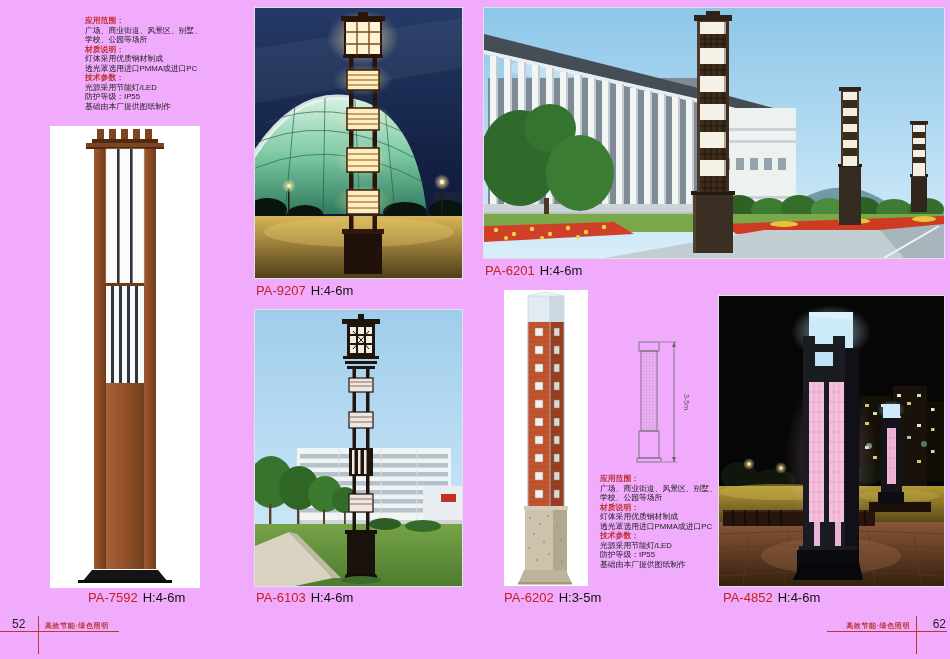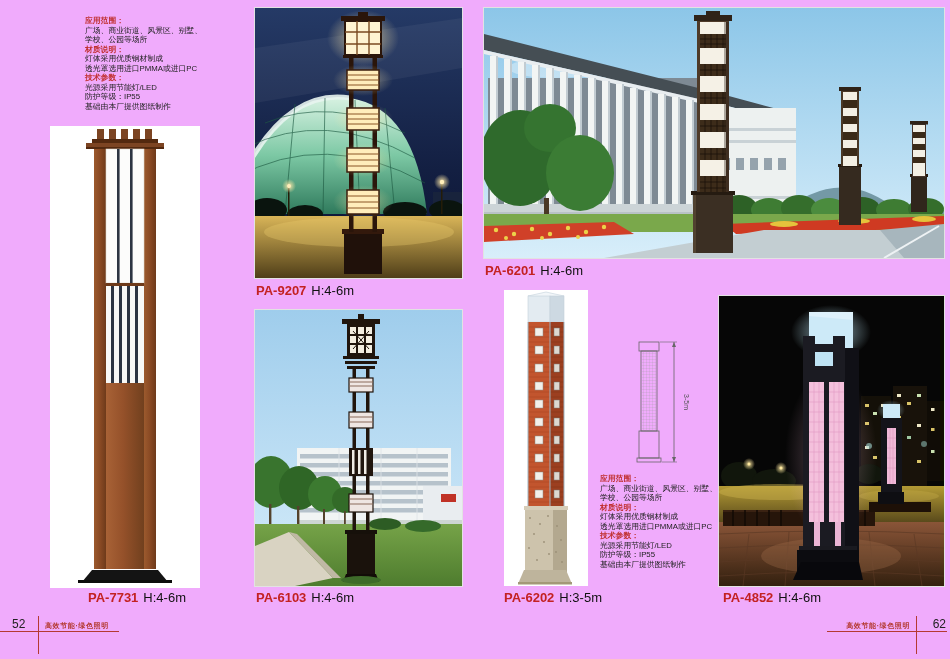--- a/index.html
+++ b/index.html
@@ -5,21 +5,21 @@
   *{margin:0;padding:0;box-sizing:border-box}
   html,body{width:950px;height:659px;background:#ffffff;font-family:"Liberation Sans",sans-serif;overflow:hidden}
   .spread{position:relative;width:950px;height:659px;background:#f0abfc}
   .abs{position:absolute}
   
   .spec{font-size:7.8px;line-height:9.5px;color:#222;width:122px;letter-spacing:0}
   .spec div{white-space:nowrap}
   .spec .sh{color:#c03030;font-weight:bold}
   
   .plabel{position:absolute;font-size:13px;color:#111;white-space:nowrap}
-  .plabel .code{color:#c32222;font-weight:bold;margin-right:5px}
+  .plabel .code{color:#c32222;font-weight:normal;margin-right:5px}
   
   .photo{position:absolute;overflow:hidden;box-shadow:0 0 0 1px #e2e2e2;background:#fff}
   .render{position:absolute;background:#fff}
   
   .pn{position:absolute;font-size:12px;color:#222;top:617px}
   .slog{position:absolute;font-size:7px;font-weight:bold;color:#b43a32;letter-spacing:.6px;top:621px;white-space:nowrap}
   .hline{position:absolute;height:1px;background:#b43a32;top:631px}
   .vline{position:absolute;width:1px;background:#b43a32;top:616px;height:38px}
   svg{display:block}
 </style>
@@ -77,21 +77,21 @@
           <rect x="69" y="160" width="3" height="97"></rect>
         <rect x="77" y="160" width="3" height="97"></rect>
           <rect x="85" y="160" width="3" height="97"></rect>
       </g>
       <rect x="56" y="257" width="38" height="186" fill="url(#g12)"></rect>
       <polygon points="32,456 118,456 108,444 42,444" fill="#141414"></polygon>
       <rect x="28" y="454" width="94" height="3" fill="#0c0c0c"></rect>
     </svg>
   </div>
   <div class="plabel" style="left:88px;top:590px">
-    <span class="code">PA-7731</span><span>H:4-6m</span>
+    <span class="code">PA-7592</span><span>H:4-6m</span>
   </div>
 
   <div class="photo" style="left:255px;top:8px;width:207px;height:270px">
     <svg width="207" height="270" viewBox="0 0 207 270">
       <defs>
         <linearGradient id="sky2" x1="0" y1="0" x2="0" y2="1">
           <stop offset="0" stop-color="#253a66"></stop>
             <stop offset="0.6" stop-color="#131f42"></stop>
             <stop offset="1" stop-color="#0b1230"></stop>
         </linearGradient>

